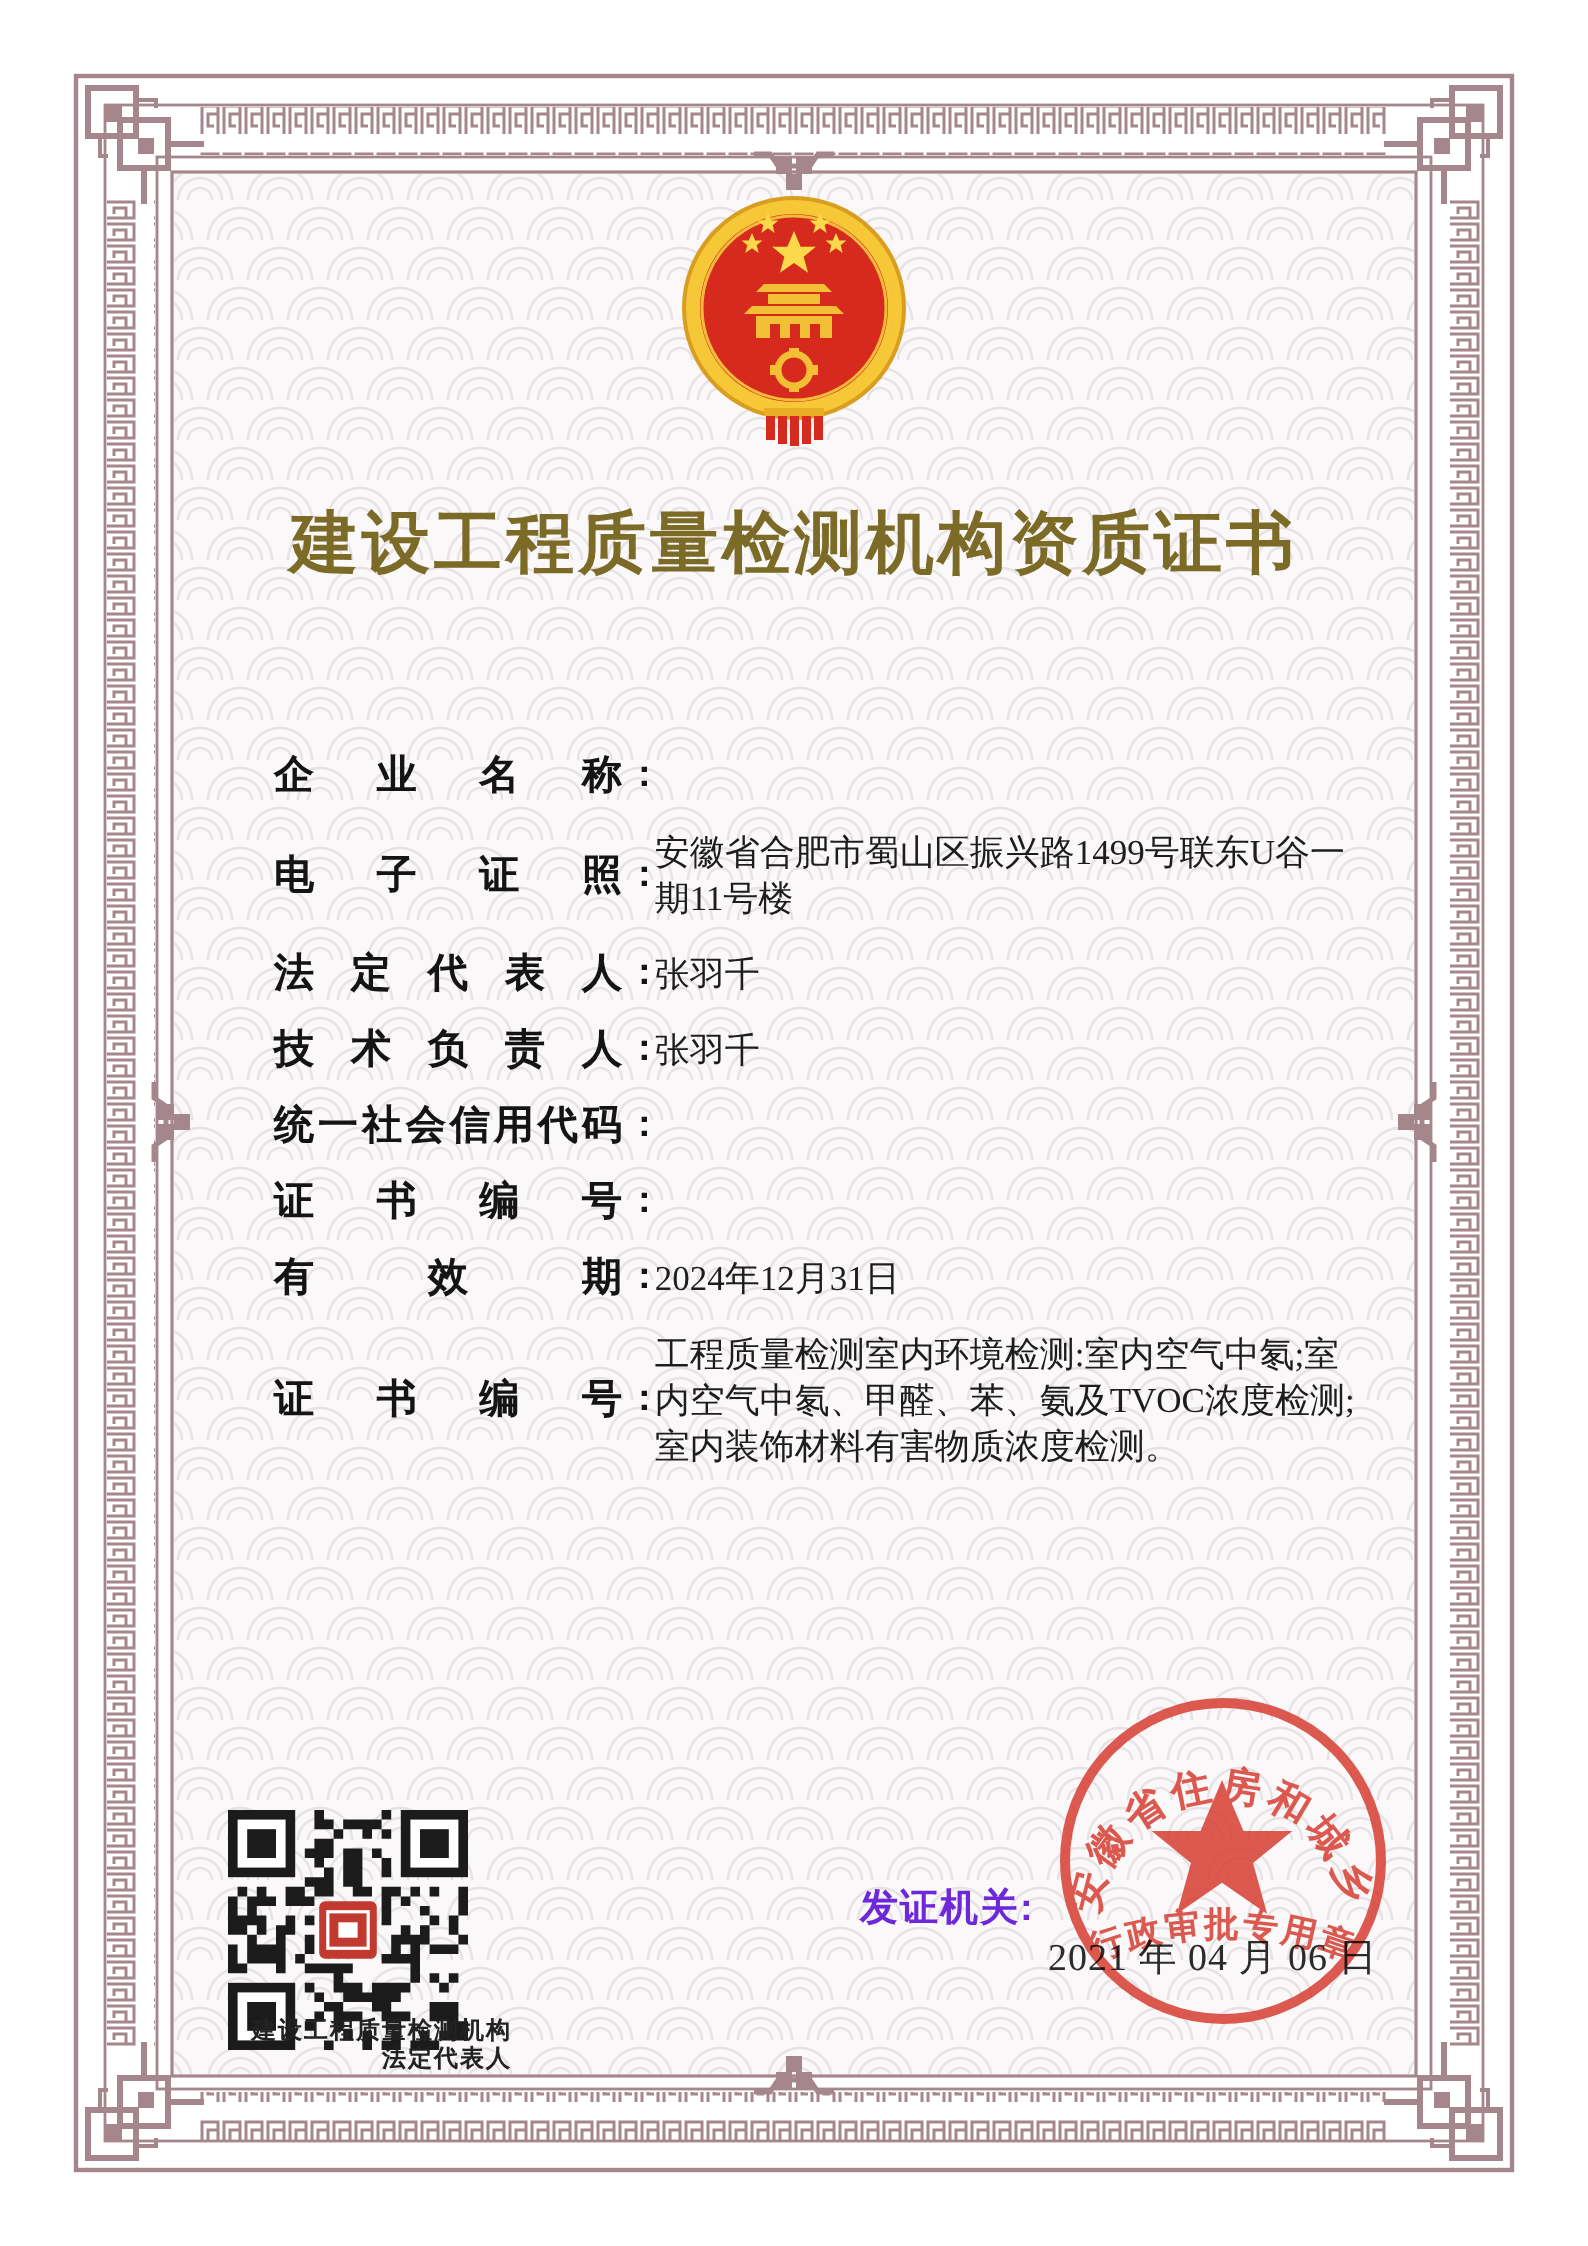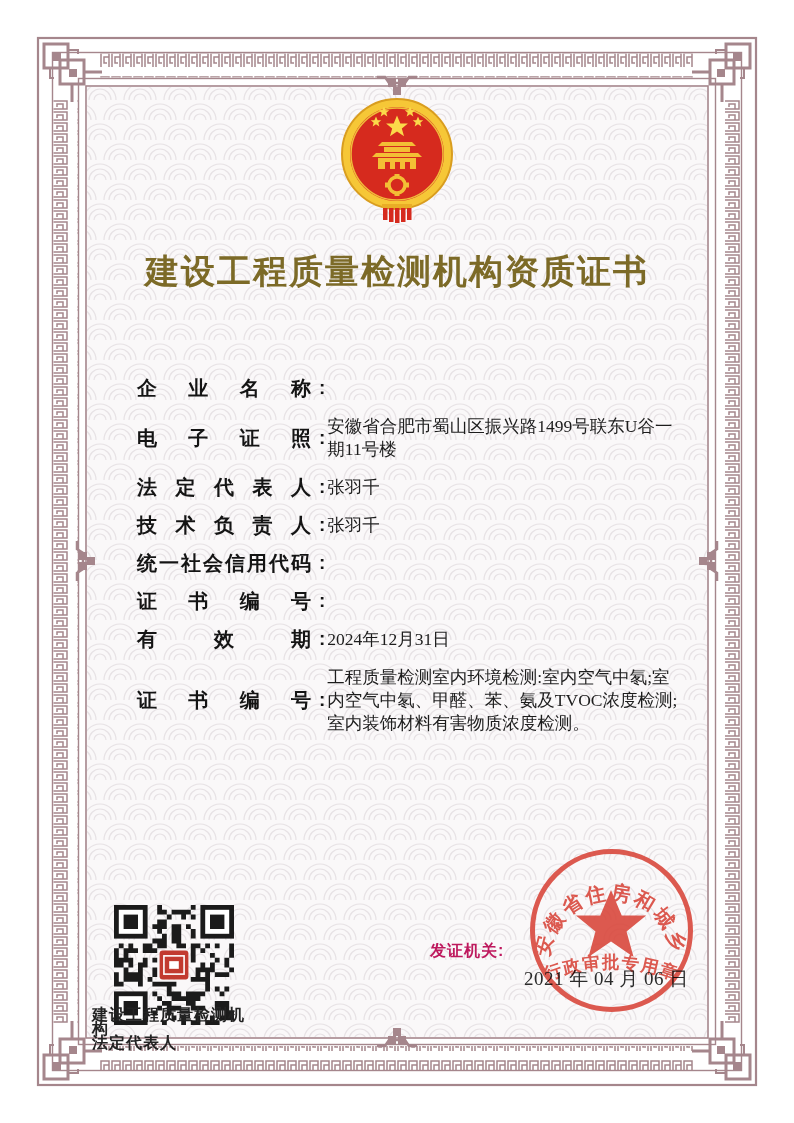--- a/index.html
+++ b/index.html
@@ -10,24 +10,24 @@
   .emblem{position:absolute;left:338px;top:96px;width:118px;height:130px;}
   .title{position:absolute;left:0;top:249px;width:794px;text-align:center;
          font-size:34px;font-weight:bold;letter-spacing:2px;color:#7c6a27;}
   .fields{position:absolute;left:137px;top:376px;width:546px;}
   .row{display:flex;margin-bottom:14px;align-items:center;}
   .lbl{width:174px;flex:0 0 174px;font-weight:bold;font-size:20px;color:#141414;
        line-height:24px;text-align:justify;text-align-last:justify;}
   .colon{font-weight:bold;font-size:19px;color:#141414;margin:0 2px 0 8px;line-height:24px;}
   .val{flex:1;font-family:"Liberation Serif",serif;font-size:17.5px;color:#1d1d1d;line-height:23px;padding-top:1px;}
   .qr{position:absolute;left:114px;top:905px;width:120px;height:120px;}
-  .qr-caption{position:absolute;left:92px;top:1008px;width:164px;text-align:left;
-      font-family:"Liberation Serif",serif;font-weight:bold;font-size:16px;color:#222;
+  .qr-caption{position:absolute;left:92px;top:1008px;width:164px;text-align:right;
+      font-family:"Liberation Serif",serif;font-weight:bold;font-size:12px;color:#222;
       letter-spacing:1px;line-height:14px;}
-  .issuer{position:absolute;left:430px;top:941px;font-size:16px;font-weight:bold;color:#be185d;letter-spacing:1px;}
+  .issuer{position:absolute;left:430px;top:941px;font-size:19px;font-weight:bold;color:#6d28d9;letter-spacing:1px;}
   .issue-date{position:absolute;left:524px;top:966px;font-family:"Liberation Serif",serif;
       font-size:19px;color:#2b2b2b;letter-spacing:0.5px;z-index:2;}
   .seal{position:absolute;left:527px;top:846px;width:169px;height:169px;z-index:3;
         mix-blend-mode:multiply;opacity:0.9;}
 </style>
 </head>
 <body>
 
 <div class="page">
 

